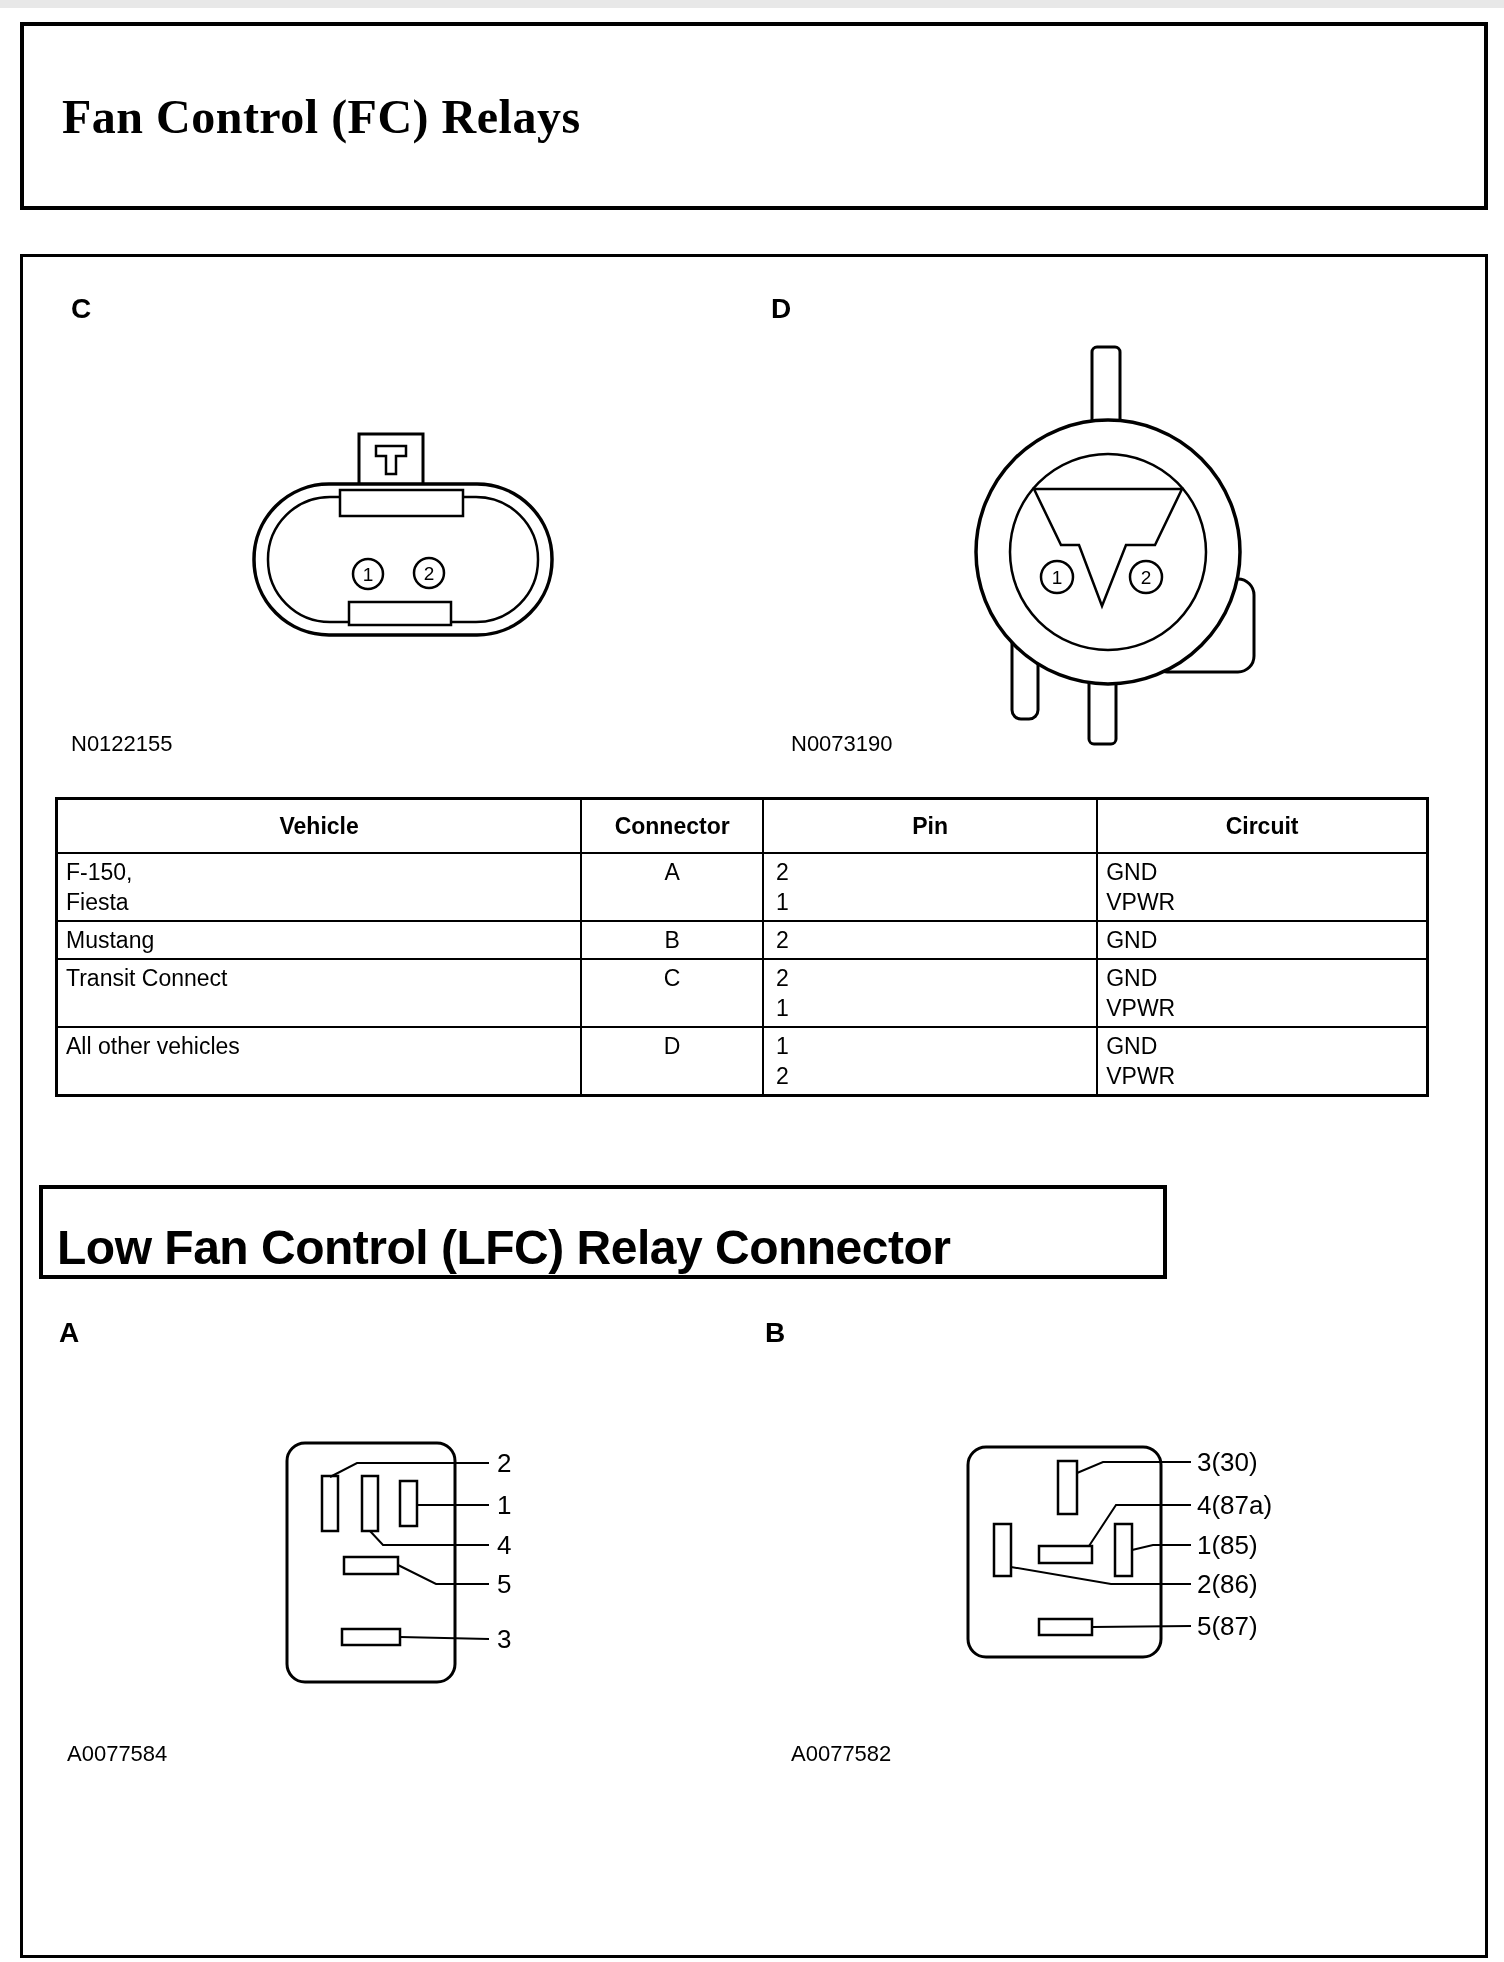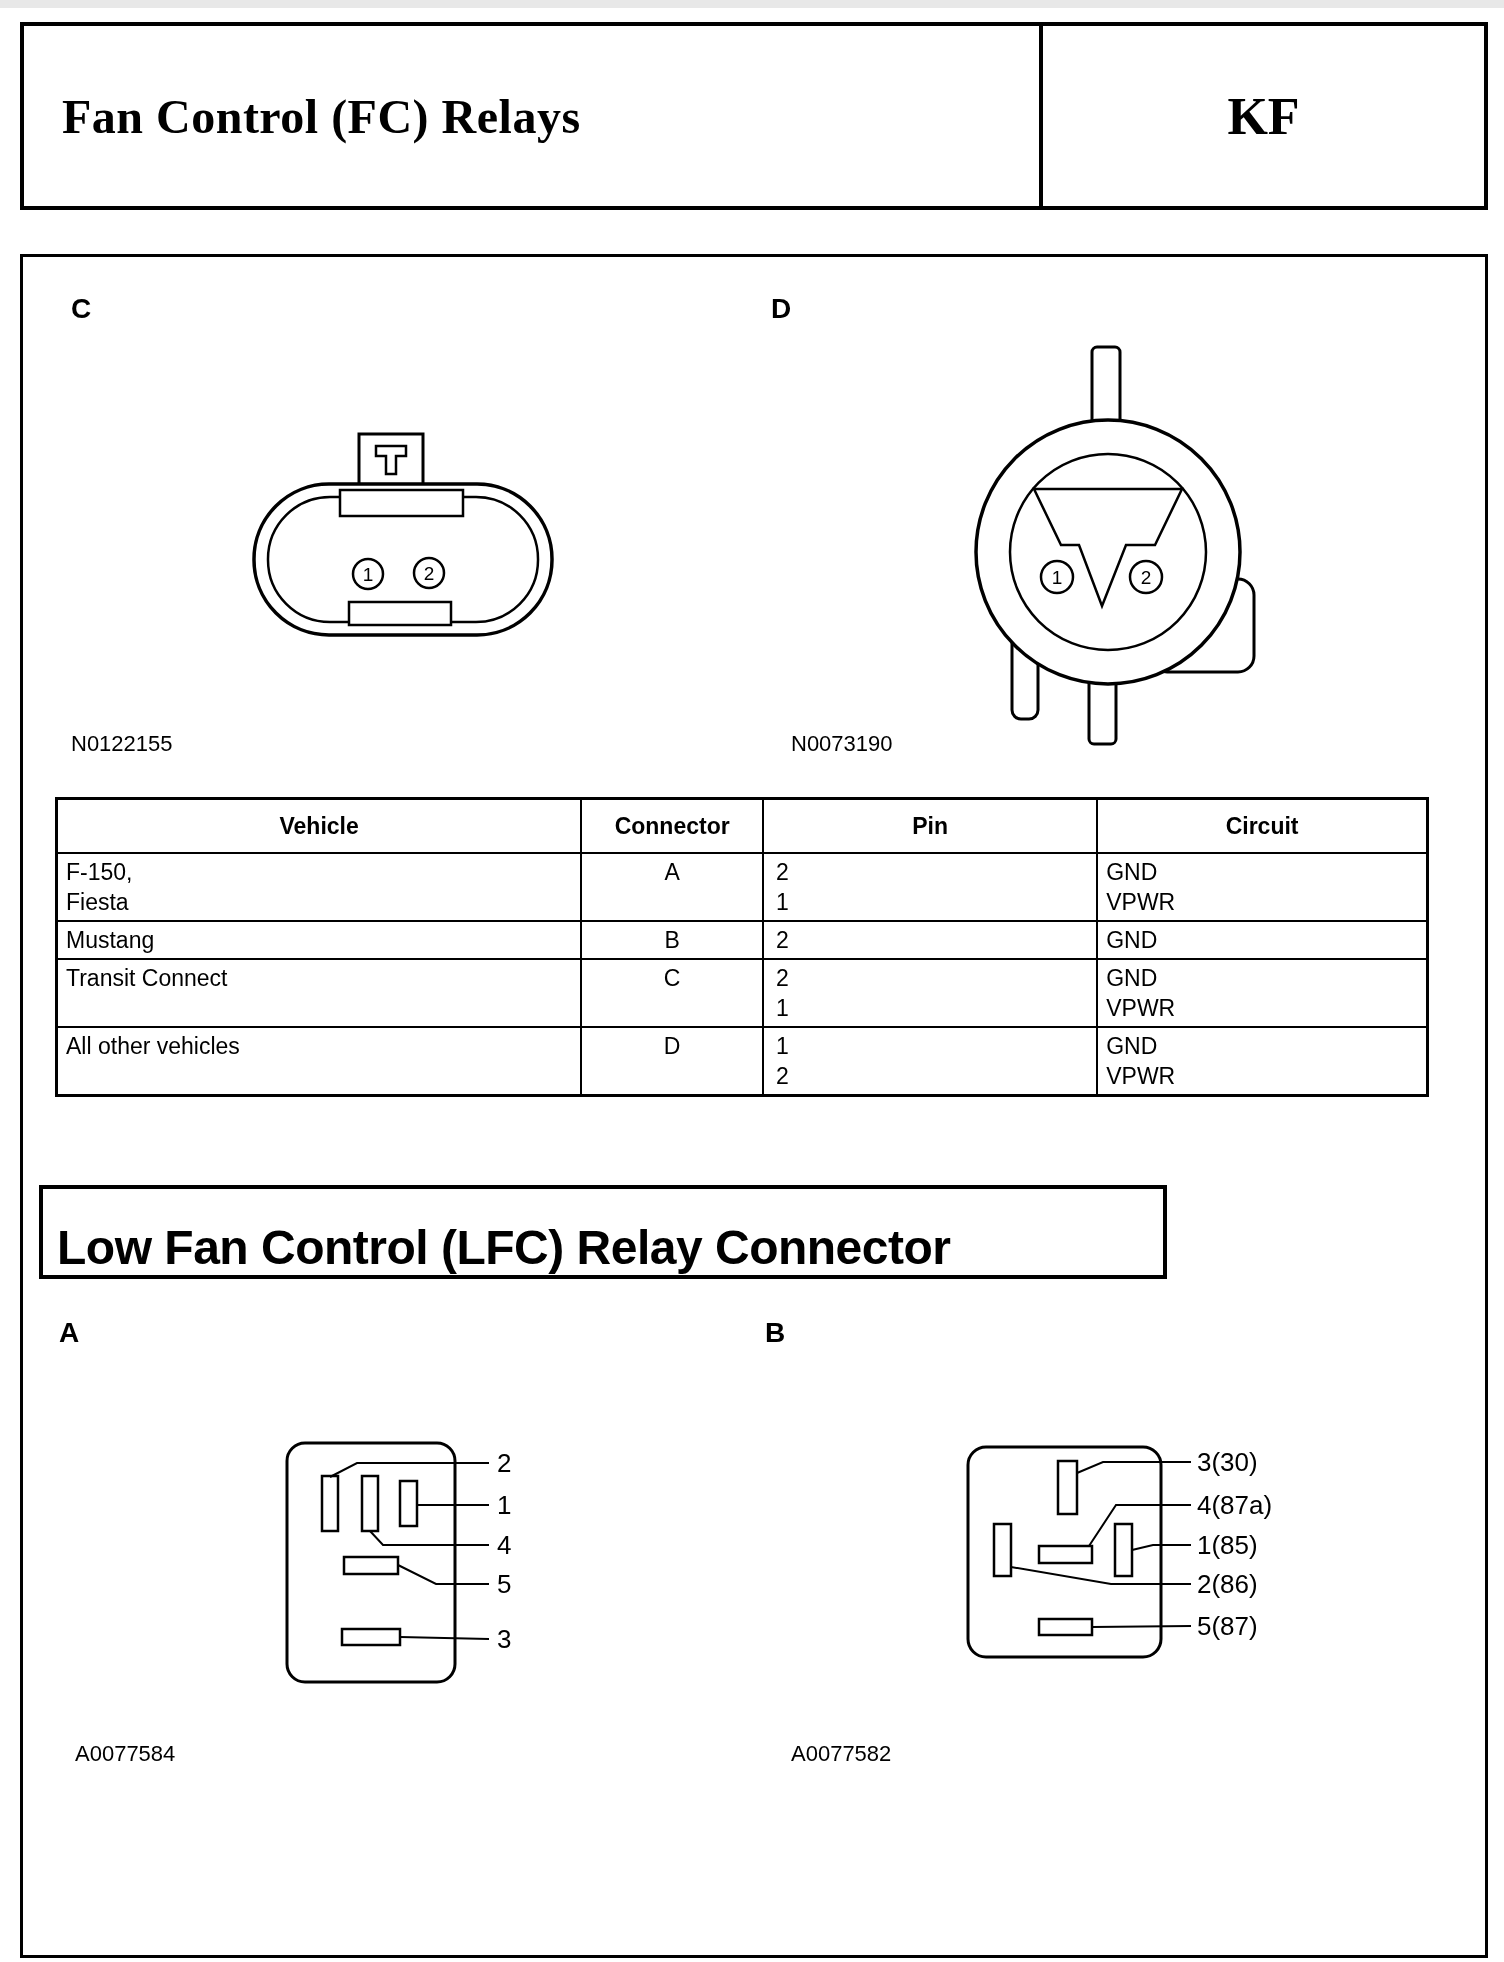--- a/index.html
+++ b/index.html
@@ -104,23 +104,20 @@
 </style>
 </head>
 <body>
 
 <div class="page">
 
   <div class="header-box">
     <div class="header-left">
       <span class="header-title">Fan Control (FC) Relays</span>
     </div>
-    <div class="header-right">
-      <span class="header-code">KF</span>
-    </div>
   </div>
 
   <div class="main-box">
 
     <div class="fig-label" style="left:48px; top:36px;">C</div>
     <div class="fig-label" style="left:748px; top:36px;">D</div>
 
     <svg class="fig" style="left:220px; top:172px;" width="330" height="230" viewBox="0 0 330 230">
       <g stroke="#000" fill="#fff">
         <g>
@@ -286,17 +283,17 @@
       </g>
       <g font-size="26">
         <text x="246" y="42">3(30)</text>
         <text x="246" y="85">4(87a)</text>
         <text x="246" y="125">1(85)</text>
         <text x="246" y="164">2(86)</text>
         <text x="246" y="206">5(87)</text>
       </g>
     </svg>
 
-    <div class="fig-caption" style="left:52px; top:1484px;">A0077584</div>
+    <div class="fig-caption" style="left:44px; top:1484px;">A0077584</div>
     <div class="fig-caption" style="left:768px; top:1484px;">A0077582</div>
 
   </div>
 </div>
 
 </body></html>

